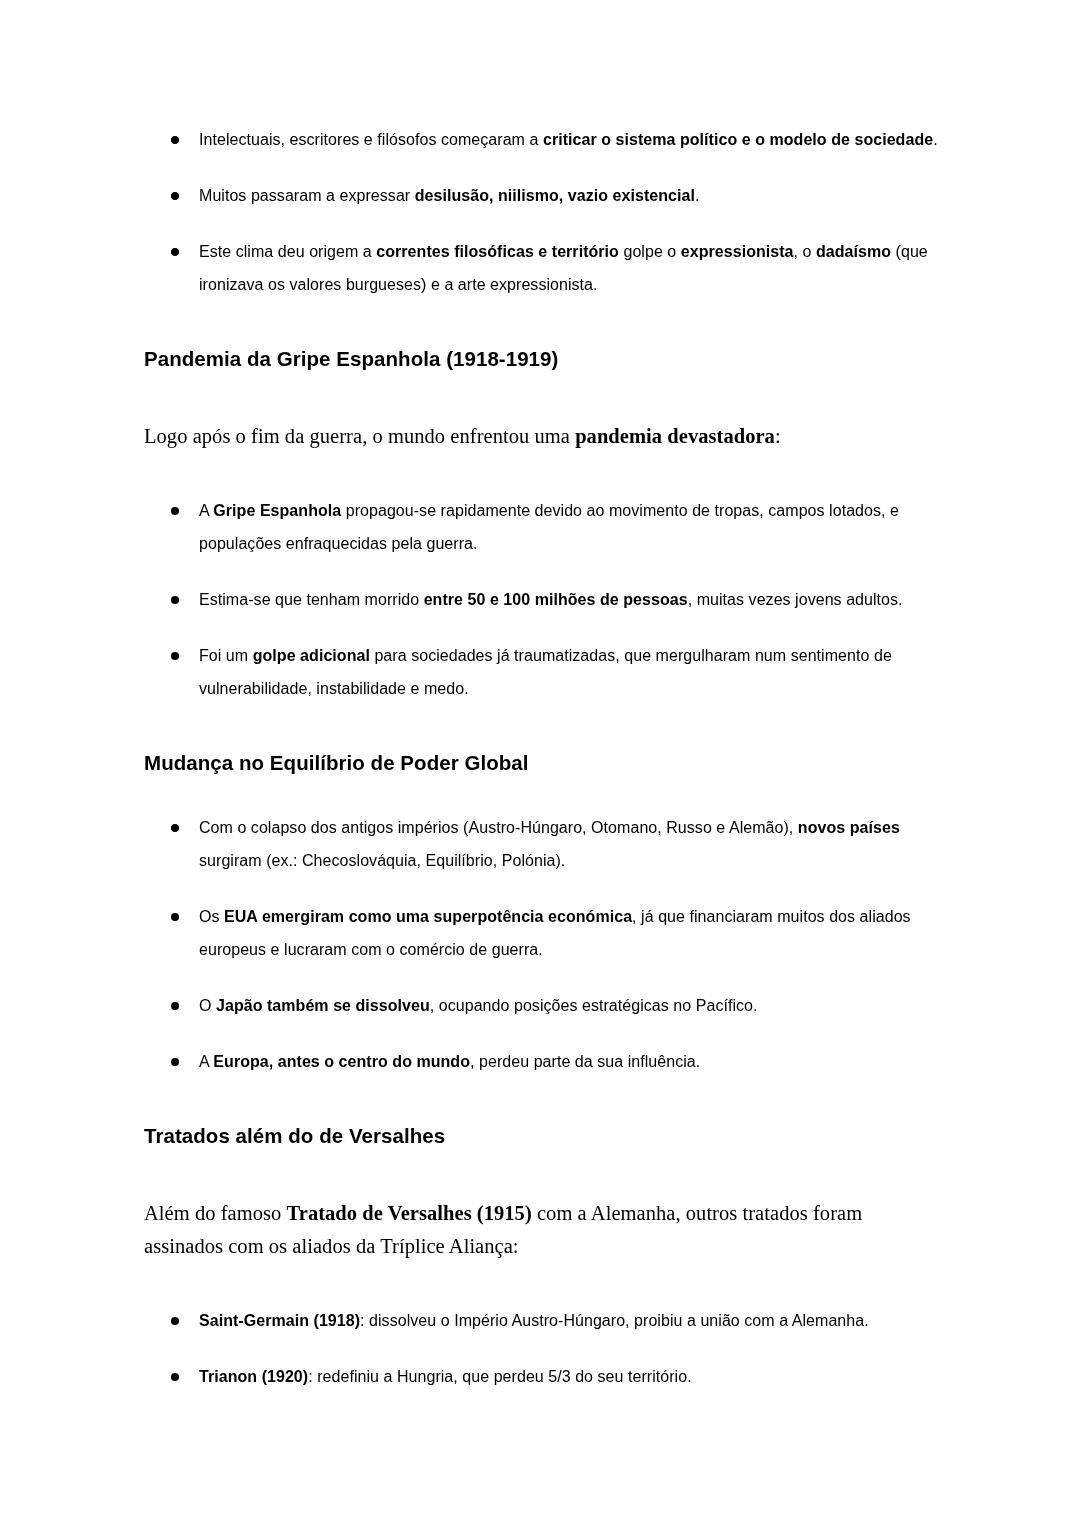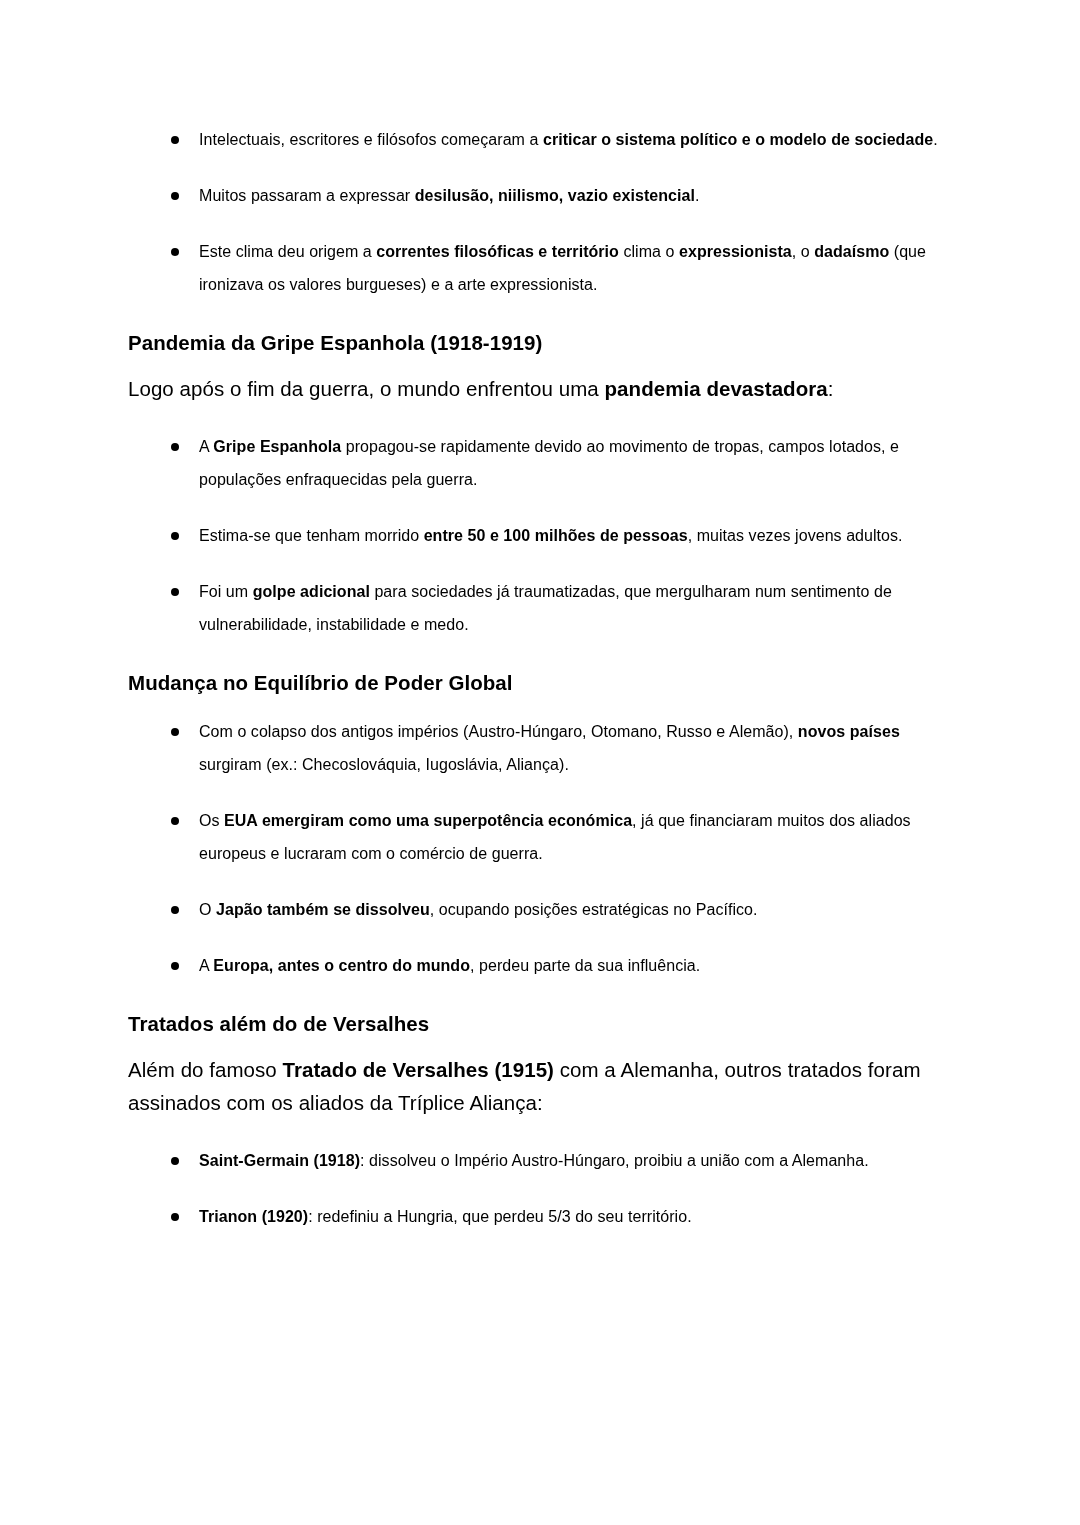--- a/index.html
+++ b/index.html
@@ -27,32 +27,33 @@
   }
 
   
   .para {
     font-size: 20.5px;
     line-height: 33px;
     margin: 0 0 0 0;
     padding: 0;
     text-align: left;
     letter-spacing: 0.05px;
+    font-family: Liberation Serif, serif;
   }
   .heading {
     font-size: 20.5px;
     line-height: 33px;
     font-weight: bold;
     margin: 0;
     padding: 0;
     letter-spacing: 0.05px;
   }
 
   
-  .blk { margin: 0; }
+  .blk { margin: 16px; }
   .gap-before-heading { height: 22px; }
   .gap-after-heading { height: 13px; }
   .gap-after-para { height: 22px; }
 
   
   ul.bullets {
     list-style: none;
     margin: 0;
     padding: 0;
   }
@@ -80,37 +81,37 @@
   b, strong { font-weight: bold; }
 </style>
 </head>
 <body>
 
 <div class="page">
   <div class="content" id="content-root">
       <ul class="bullets blk">
         <li><span class="dot"></span><span><span>Intelectuais, escritores e filósofos começaram a </span><b>criticar o sistema político e o modelo de sociedade</b><span>.</span></span></li>
         <li><span class="dot"></span><span><span>Muitos passaram a expressar </span><b>desilusão, niilismo, vazio existencial</b><span>.</span></span></li>
-        <li><span class="dot"></span><span><span>Este clima deu origem a </span><b>correntes filosóficas e território</b><span> clima o </span><b>expressionista</b><span>, o </span><b>dadaísmo</b><span> (que ironizava os valores burgueses) e a arte expressionista.</span></span></li>
+        <li><span class="dot"></span><span><span>Este clima deu origem a </span><b>correntes filosóficas e território</b><span> golpe o </span><b>expressionista</b><span>, o </span><b>dadaísmo</b><span> (que ironizava os valores burgueses) e a arte expressionista.</span></span></li>
       </ul>
       <div class="gap-before-heading"></div>
       <div class="heading blk">Pandemia da Gripe Espanhola (1918-1919)</div>
       <div class="gap-after-heading"></div>
       <div class="para blk"><span>Logo após o fim da guerra, o mundo enfrentou uma </span><b>pandemia devastadora</b><span>:</span></div>
       <div class="gap-after-para"></div>
       <ul class="bullets blk">
         <li><span class="dot"></span><span><span>A </span><b>Gripe Espanhola</b><span> propagou-se rapidamente devido ao movimento de tropas, campos lotados, e populações enfraquecidas pela guerra.</span></span></li>
         <li><span class="dot"></span><span><span>Estima-se que tenham morrido </span><b>entre 50 e 100 milhões de pessoas</b><span>, muitas vezes jovens adultos.</span></span></li>
         <li><span class="dot"></span><span><span>Foi um </span><b>golpe adicional</b><span> para sociedades já traumatizadas, que mergulharam num sentimento de vulnerabilidade, instabilidade e medo.</span></span></li>
       </ul>
       <div class="gap-before-heading"></div>
       <div class="heading blk">Mudança no Equilíbrio de Poder Global</div>
       <div class="gap-after-heading"></div>
       <ul class="bullets blk">
-        <li><span class="dot"></span><span><span>Com o colapso dos antigos impérios (Austro-Húngaro, Otomano, Russo e Alemão), </span><b>novos países</b><span> surgiram (ex.: Checoslováquia, Iugoslávia, Aliança).</span></span></li>
+        <li><span class="dot"></span><span><span>Com o colapso dos antigos impérios (Austro-Húngaro, Otomano, Russo e Alemão), </span><b>novos países</b><span> surgiram (ex.: Checoslováquia, Equilíbrio, Polónia).</span></span></li>
         <li><span class="dot"></span><span><span>Os </span><b>EUA emergiram como uma superpotência económica</b><span>, já que financiaram muitos dos aliados europeus e lucraram com o comércio de guerra.</span></span></li>
         <li><span class="dot"></span><span><span>O </span><b>Japão também se dissolveu</b><span>, ocupando posições estratégicas no Pacífico.</span></span></li>
         <li><span class="dot"></span><span><span>A </span><b>Europa, antes o centro do mundo</b><span>, perdeu parte da sua influência.</span></span></li>
       </ul>
       <div class="gap-before-heading"></div>
       <div class="heading blk">Tratados além do de Versalhes</div>
       <div class="gap-after-heading"></div>
       <div class="para blk"><span>Além do famoso </span><b>Tratado de Versalhes (1915)</b><span> com a Alemanha, outros tratados foram assinados com os aliados da Tríplice Aliança:</span></div>
       <div class="gap-after-para"></div>
       <ul class="bullets blk">

